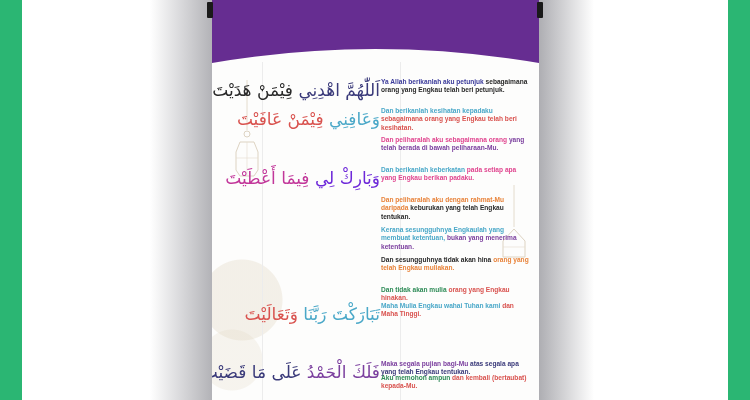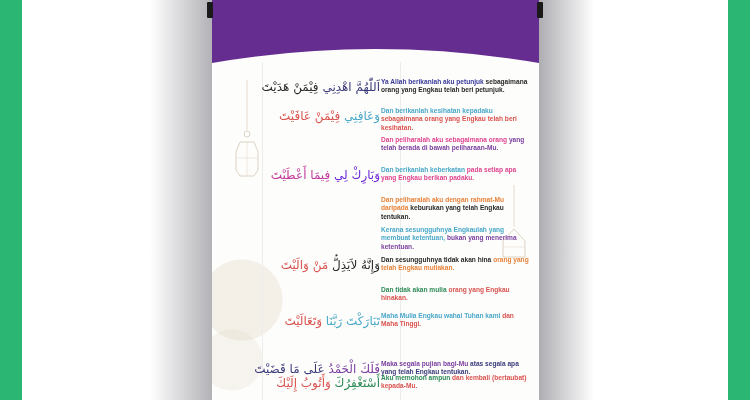--- a/index.html
+++ b/index.html
@@ -40,21 +40,21 @@
     text-align: center; color: #ffffff; font-family: "Liberation Sans", sans-serif;
     font-weight: bold; font-size: 13px; letter-spacing: 1px;
   }
   .divider { position: absolute; top: 62px; width: 1px; height: 338px; background: #ececec; }
   .divider.a { left: 50px; }
   .divider.b { left: 188px; }
   .rows { position: absolute; left: 0; top: 66px; width: 327px; }
   .row { position: absolute; left: 0; width: 327px; height: 30px; }
   .arabic {
     position: absolute; right: 159px; top: 2px; white-space: nowrap;
-    font-family: "DejaVu Sans", sans-serif; font-size: 12px; direction: rtl;
+    font-family: "DejaVu Sans", sans-serif; font-size: 17px; direction: rtl;
   }
   .trans {
     position: absolute; left: 169px; top: 0; width: 150px;
     font-family: "Liberation Sans", sans-serif; font-size: 6.6px; line-height: 8.4px;
     font-weight: bold;
   }
   .lantern { position: absolute; }
 </style>
 </head>
 <body>
@@ -104,35 +104,33 @@
       <div class="arabic"><span style="color:#6d28d9">وَبَارِكْ لِي </span><span style="color:#c2379a">فِيمَا أَعْطَيْتَ</span></div>
       <div class="trans"><span style="color:#4aa8c8">Dan berikanlah keberkatan </span><span style="color:#e0458f">pada setiap apa yang Engkau berikan padaku.</span></div>
     </div>
     <div class="row" style="top:130px">
       <div class="trans"><span style="color:#e8833a">Dan peliharalah aku dengan rahmat-Mu daripada </span><span style="color:#2a2a2a">keburukan yang telah Engkau tentukan.</span></div>
     </div>
     <div class="row" style="top:160px">
       <div class="trans"><span style="color:#4aa8c8">Kerana sesungguhnya Engkaulah yang membuat ketentuan, </span><span style="color:#7b3f9e">bukan yang menerima ketentuan.</span></div>
     </div>
     <div class="row" style="top:190px">
-      <div class="arabic"><span style="color:#2a2a2a">وَإِنَّهُ لاَيَذِلُّ </span><span style="color:#d9534f">مَنْ وَالَيْتَ</span></div>
       <div class="trans"><span style="color:#2a2a2a">Dan sesungguhnya tidak akan hina </span><span style="color:#e8833a">orang yang telah Engkau muliakan.</span></div>
     </div>
     <div class="row" style="top:220px">
       <div class="trans"><span style="color:#2e8b57">Dan tidak akan mulia </span><span style="color:#d9534f">orang yang Engkau hinakan.</span></div>
     </div>
-    <div class="row" style="top:246px">
+    <div class="row" style="top:236px">
       <div class="arabic"><span style="color:#4aa8c8">تَبَارَكْتَ رَبَّنَا </span><span style="color:#d9534f">وَتَعَالَيْتَ</span></div>
       <div class="trans"><span style="color:#4aa8c8">Maha Mulia Engkau wahai Tuhan kami </span><span style="color:#d9534f">dan Maha Tinggi.</span></div>
     </div>
     <div class="row" style="top:294px">
       <div class="arabic"><span style="color:#7b3f9e">فَلَكَ الْحَمْدُ </span><span style="color:#3a3a7a">عَلَى مَا قَضَيْتَ</span></div>
       <div class="trans"><span style="color:#7b3f9e">Maka segala pujian bagi-Mu </span><span style="color:#3a3a7a">atas segala apa yang telah Engkau tentukan.</span></div>
     </div>
     <div class="row" style="top:308px">
-      <div class="arabic"><span style="color:#2e8b57">أَسْتَغْفِرُكَ </span><span style="color:#d9534f">وَأَتُوبُ إِلَيْكَ</span></div>
       <div class="trans"><span style="color:#2e8b57">Aku memohon ampun </span><span style="color:#d9534f">dan kembali (bertaubat) kepada-Mu.</span></div>
     </div>
   </div>
 </div>
 
 <div class="hanger l"></div>
 <div class="hanger r"></div>
 
 </body></html>

